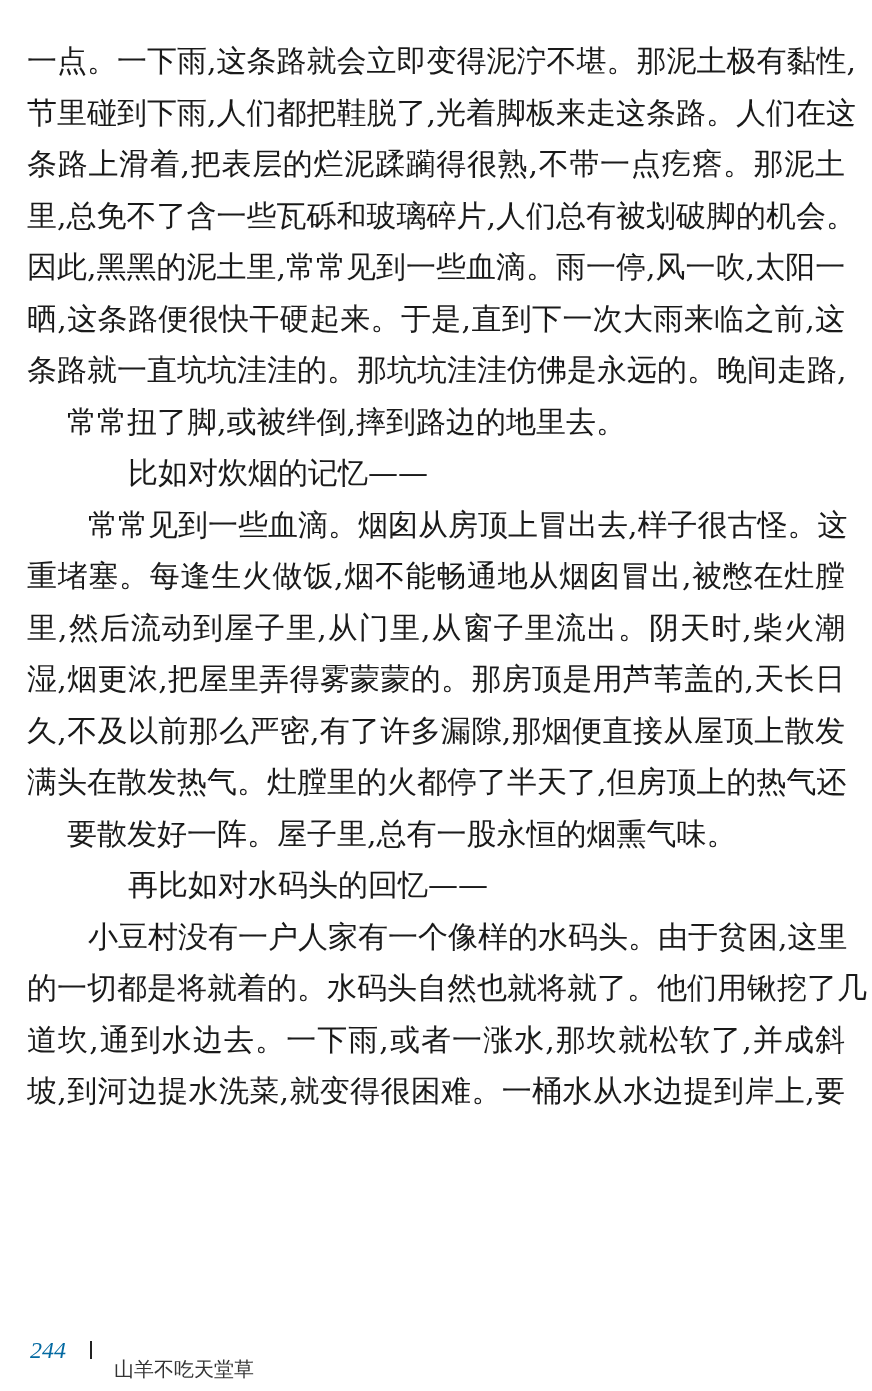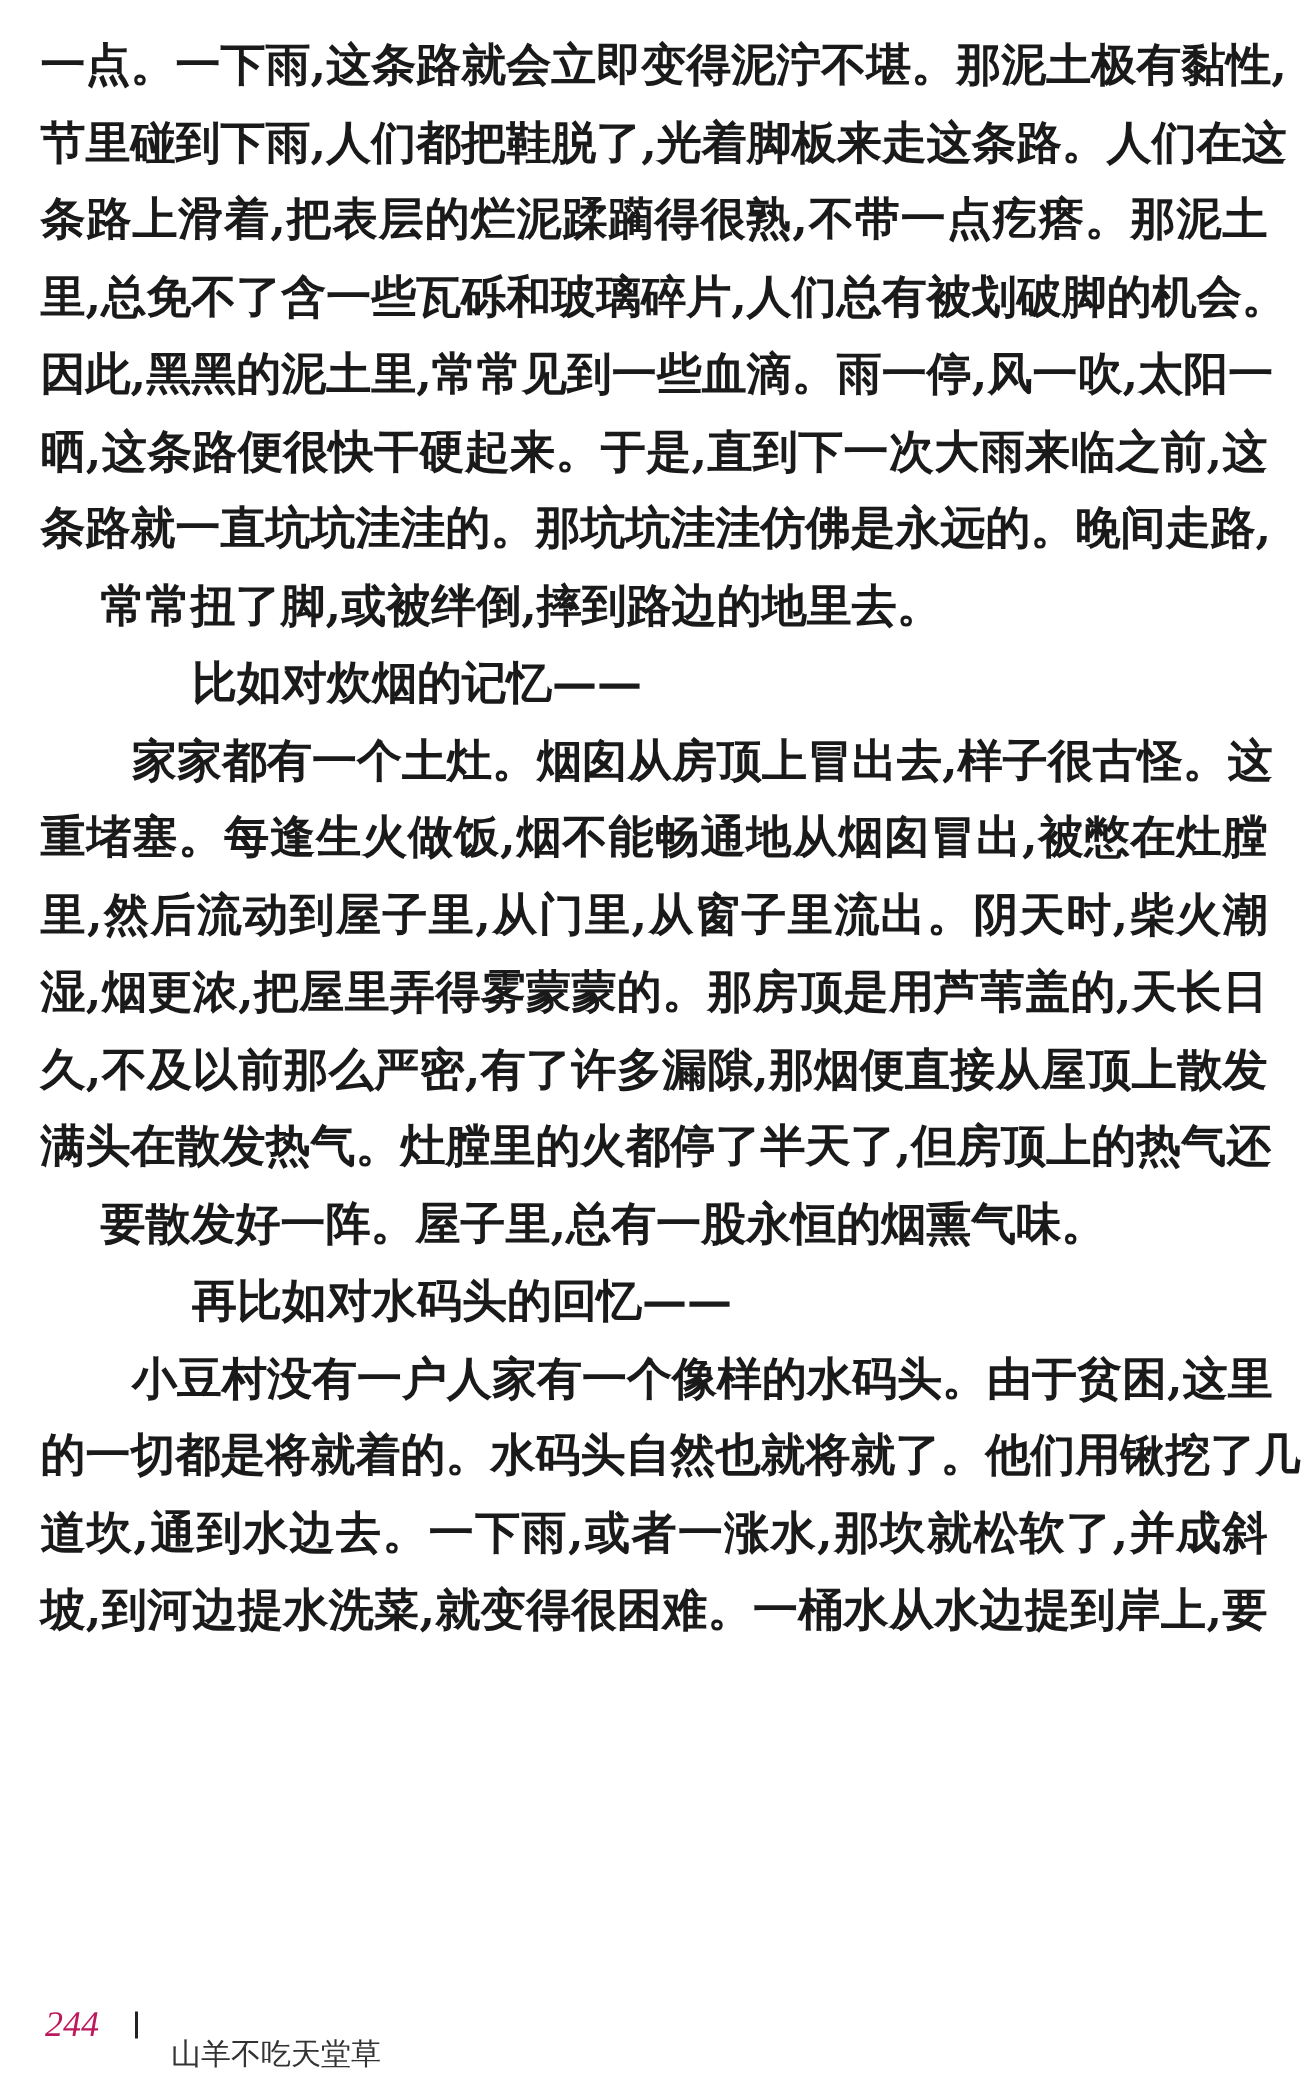--- a/index.html
+++ b/index.html
@@ -1,47 +1,47 @@
 <!DOCTYPE html>
 <html><head>
 <meta charset="utf-8">
 <style>
   html, body { margin: 0; padding: 0; background: #ffffff; }
   body { width: 872px; height: 1391px; position: relative; overflow: hidden; }
   .page { position: absolute; left: 0; top: 0; width: 872px; height: 1391px; background: #ffffff; }
-  .body-text { position: absolute; left: 27px; top: 18px; width: 818px; font-weight: bold; }
+  .body-text { position: absolute; left: 27px; top: 35px; width: 818px; }
   .line {
     height: 51.5px; line-height: 51.5px;
     font-family: "DejaVu Serif", "Liberation Serif", serif;
     font-size: 30px; color: #1a1a1a; white-space: nowrap;
     text-align: justify; text-align-last: justify;
     letter-spacing: 0px;
   }
   .line.last { text-align-last: left; margin-left: 40px; }
   .line.indent { padding-left: 61px; }
   .footer { position: absolute; left: 30px; top: 1332px; height: 36px; display: flex; align-items: center; }
-  .page-num { font-family: "Liberation Serif", "DejaVu Serif", serif; font-style: italic; font-size: 24px; color: #be185d; text-align: center; }
+  .page-num { font-family: "Liberation Serif", "DejaVu Serif", serif; font-style: italic; font-size: 24px; color: #0369a1; text-align: center; }
   .sep { display: inline-block; width: 2px; height: 18px; background: #222; margin: 0 22px 0 24px; }
   .book-title { font-family: "DejaVu Sans", "Liberation Sans", sans-serif; font-size: 20px; color: #333; margin-top: 38px; }
 </style>
 </head>
 <body>
 
 <div class="page">
   <div class="body-text">
     <div class="line">一点。一下雨,这条路就会立即变得泥泞不堪。那泥土极有黏性,</div>
     <div class="line">节里碰到下雨,人们都把鞋脱了,光着脚板来走这条路。人们在这</div>
     <div class="line">条路上滑着,把表层的烂泥蹂躏得很熟,不带一点疙瘩。那泥土</div>
     <div class="line">里,总免不了含一些瓦砾和玻璃碎片,人们总有被划破脚的机会。</div>
     <div class="line">因此,黑黑的泥土里,常常见到一些血滴。雨一停,风一吹,太阳一</div>
     <div class="line">晒,这条路便很快干硬起来。于是,直到下一次大雨来临之前,这</div>
     <div class="line">条路就一直坑坑洼洼的。那坑坑洼洼仿佛是永远的。晚间走路,</div>
     <div class="line last">常常扭了脚,或被绊倒,摔到路边的地里去。</div>
     <div class="line indent last">比如对炊烟的记忆——</div>
-    <div class="line indent">家家都有一个土灶。烟囱从房顶上冒出去,样子很古怪。这</div>
+    <div class="line indent">常常见到一些血滴。烟囱从房顶上冒出去,样子很古怪。这</div>
     <div class="line">重堵塞。每逢生火做饭,烟不能畅通地从烟囱冒出,被憋在灶膛</div>
     <div class="line">里,然后流动到屋子里,从门里,从窗子里流出。阴天时,柴火潮</div>
     <div class="line">湿,烟更浓,把屋里弄得雾蒙蒙的。那房顶是用芦苇盖的,天长日</div>
     <div class="line">久,不及以前那么严密,有了许多漏隙,那烟便直接从屋顶上散发</div>
     <div class="line">满头在散发热气。灶膛里的火都停了半天了,但房顶上的热气还</div>
     <div class="line last">要散发好一阵。屋子里,总有一股永恒的烟熏气味。</div>
     <div class="line indent last">再比如对水码头的回忆——</div>
     <div class="line indent">小豆村没有一户人家有一个像样的水码头。由于贫困,这里</div>
     <div class="line">的一切都是将就着的。水码头自然也就将就了。他们用锹挖了几</div>
     <div class="line">道坎,通到水边去。一下雨,或者一涨水,那坎就松软了,并成斜</div>

